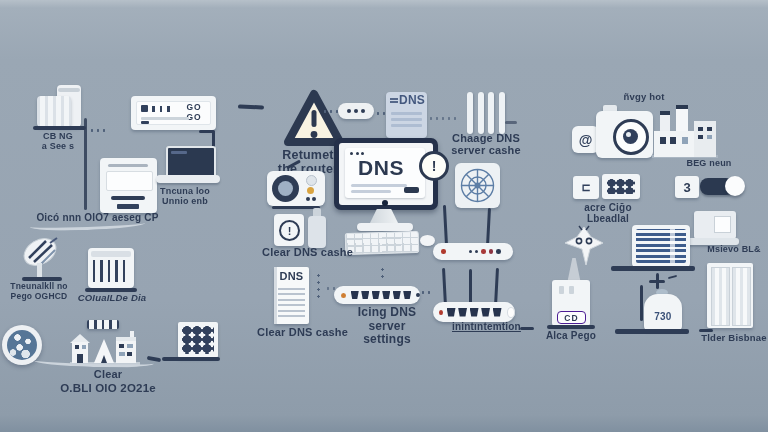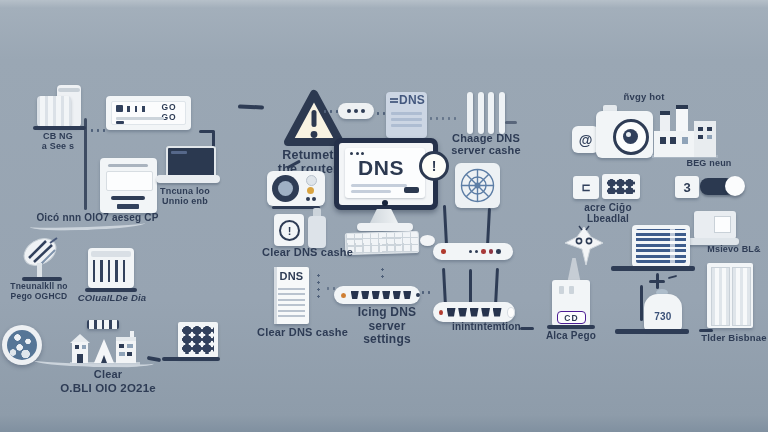--- a/index.html
+++ b/index.html
@@ -29,21 +29,21 @@
 <div id="stage">
 
   <div class="dev" style="left:57px;top:85px;width:24px;height:42px;background:#eef1f4;">
     <div class="abs" style="left:1px;top:3px;width:22px;height:4px;background:#c9d1d8;border-radius:2px;"></div>
   </div>
   <div class="dev" style="left:37px;top:96px;width:34px;height:31px;background-image:repeating-linear-gradient(90deg,#dbe1e7 0 3px,transparent 3px 8px);"></div>
   <div class="bar" style="left:33px;top:126px;width:53px;height:4px;"></div>
   <div class="lbl" style="left:26px;top:131px;width:64px;font-size:9px;">CB NG
 a See s</div>
 
-  <div class="dev" style="left:106px;top:96px;width:85px;height:34px;">
+  <div class="dev" style="left:131px;top:96px;width:85px;height:34px;">
     <div class="abs" style="left:5px;top:5px;right:5px;bottom:5px;background:#fbfcfd;border-radius:2px;border:1px solid #dfe5ea;">
       <div class="abs" style="left:4px;top:3px;width:7px;height:7px;background:#31405c;border-radius:1px;"></div>
       <div class="abs stripesV" style="left:15px;top:4px;width:22px;height:6px;"></div>
       <div class="lbl" style="left:42px;top:1px;width:30px;font-size:8.5px;letter-spacing:1px;">GO GO</div>
       <div class="abs" style="left:4px;top:15px;width:48px;height:2.5px;background:#ccd4db;border-radius:1px;"></div>
       <div class="abs" style="left:4px;top:19px;width:8px;height:3px;background:#31405c;border-radius:1px;"></div>
     </div>
   </div>
 
   <div class="bar" style="left:238px;top:105px;width:26px;height:3.5px;transform:rotate(2deg);"></div>
@@ -272,21 +272,21 @@
     <div class="dot" style="width:5px;height:5px;background:#b03a2e;margin-left:6px;"></div>
     <div class="dotrow" style="gap:2.5px;margin-left:4px;">
       <div class="port" style="width:9px;height:9px;"></div>
       <div class="port" style="width:9px;height:9px;"></div>
       <div class="port" style="width:9px;height:9px;"></div>
       <div class="port" style="width:9px;height:9px;"></div>
       <div class="port" style="width:9px;height:9px;"></div>
     </div>
     <div class="dot" style="width:9px;height:9px;background:#fdfdfd;border:1px solid #d6dce2;margin-left:5px;"></div>
   </div>
-  <div class="lbl nowrap" style="left:452px;top:321px;width:100px;font-size:10px;text-align:left;">inintıntemtion</div>
+  <div class="lbl nowrap" style="left:452px;top:321px;width:100px;font-size:10px;text-align:left;text-decoration:underline;">inintıntemtion</div>
   <div class="bar" style="left:520px;top:327px;width:14px;height:3px;"></div>
 
   <div class="lbl" style="left:610px;top:92px;width:68px;font-size:9.5px;">ñvgy hot</div>
 
   <div class="dev" style="left:572px;top:126px;width:27px;height:27px;border-radius:6px;display:flex;align-items:center;justify-content:center;">
     <span style="font-weight:700;font-size:14px;color:#31405c;">@</span>
   </div>
   <div class="dev" style="left:603px;top:105px;width:14px;height:10px;background:#e4e9ed;border-radius:2px;"></div>
   <div class="dev" style="left:596px;top:111px;width:57px;height:47px;border-radius:6px;">
     <div class="abs" style="left:17px;top:8px;width:30px;height:30px;background:#fcfdfd;border:3px solid #2e3c55;border-radius:50%;">

